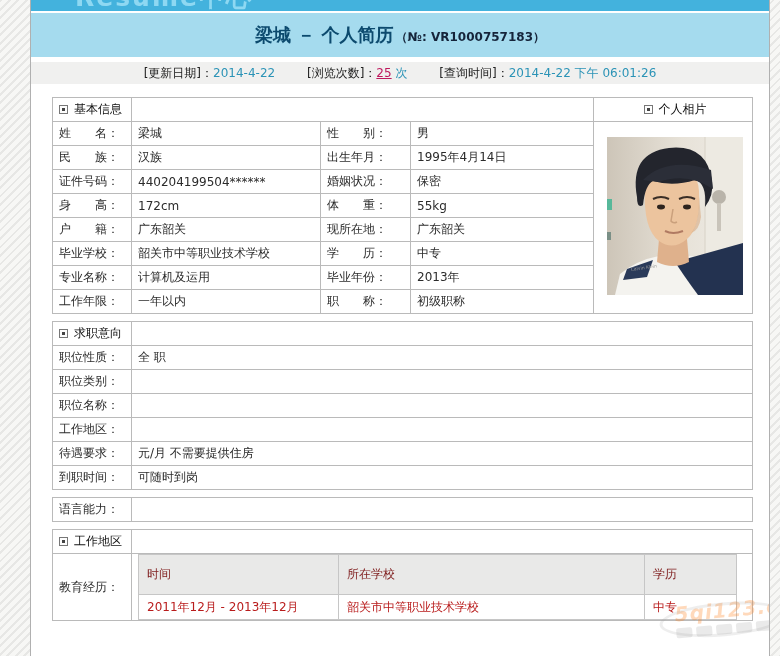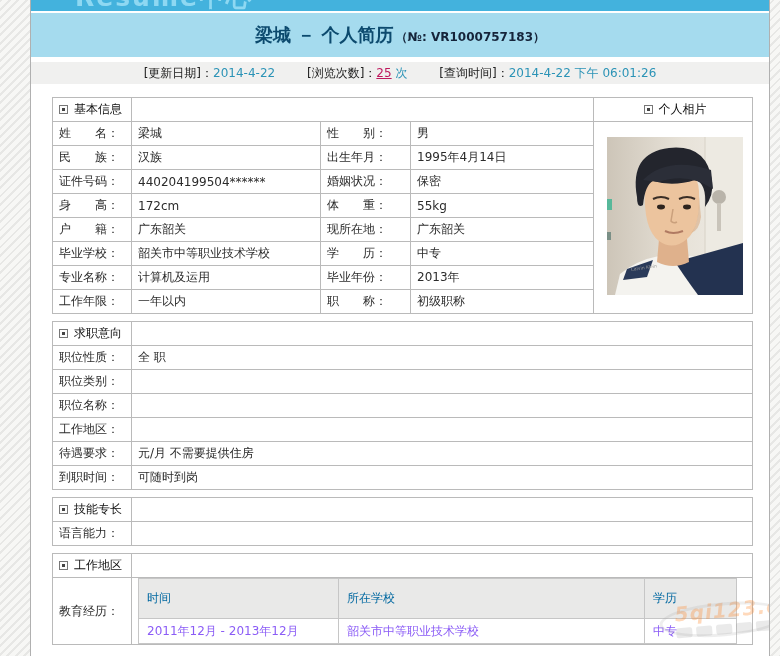--- a/index.html
+++ b/index.html
@@ -41,23 +41,23 @@
   td.val { color:#2b93b6; padding-left:15px; }
   td.val2 { color:#2b93b6; padding-left:8px; }
   td.photo-head { text-align:center; }
   td.photo-cell { vertical-align:top; text-align:center; padding:4px 0 0 0; }
   .photo-frame { display:inline-block; line-height:0; }
 
   
   td.nest-cell { padding:3px 6px 3px 13px; }
   table.nested { border-collapse:collapse; table-layout:fixed; width:598px; font-size:12px; }
   table.nested td { border:1px solid #c6c6c6; height:40px; padding:0 2px 0 8px;
-    overflow:hidden; white-space:nowrap; color:#0369a1; }
+    overflow:hidden; white-space:nowrap; color:#7f1d1d; }
   table.nested tr.nhead td { background:#e9e9e8; }
-  table.nested tr.ndata td { height:25px; color:#8b5cf6; }
+  table.nested tr.ndata td { height:25px; color:#b91c1c; }
 
   
   .watermark { position:absolute; left:644px; top:596px; width:150px; transform:rotate(-5deg);
     pointer-events:none; }
   .wm-ring { position:absolute; left:-16px; top:4px; width:128px; height:34px;
     border:3px solid rgba(160,160,160,0.18); border-radius:50%; }
   .wm-orange { font-style:italic; font-weight:bold; font-size:20px; color:rgba(255,130,30,0.30);
     letter-spacing:1px; }
   .wm-gray { margin-top:2px; display:flex; gap:4px; }
   .wm-gray b { display:block; width:16px; height:10px; background:rgba(140,140,140,0.18);
@@ -225,26 +225,20 @@
     </tr>
   </tbody>
     </table>
 
   <table class="tbl">
     <colgroup>
         <col style="width:79px">
         <col style="width:621px">
       </colgroup>
     <tbody>
-        <tr>
-      <td class="sec-cell">
-        <span class="sec-icon"><i></i></span><span class="sec-title">技能专长</span>
-      </td>
-      <td></td>
-    </tr>
     <tr>
       <td>语言能力：</td>
       <td class="val"></td>
     </tr>
   </tbody>
     </table>
 
   <table class="tbl">
     <colgroup>
         <col style="width:79px">

